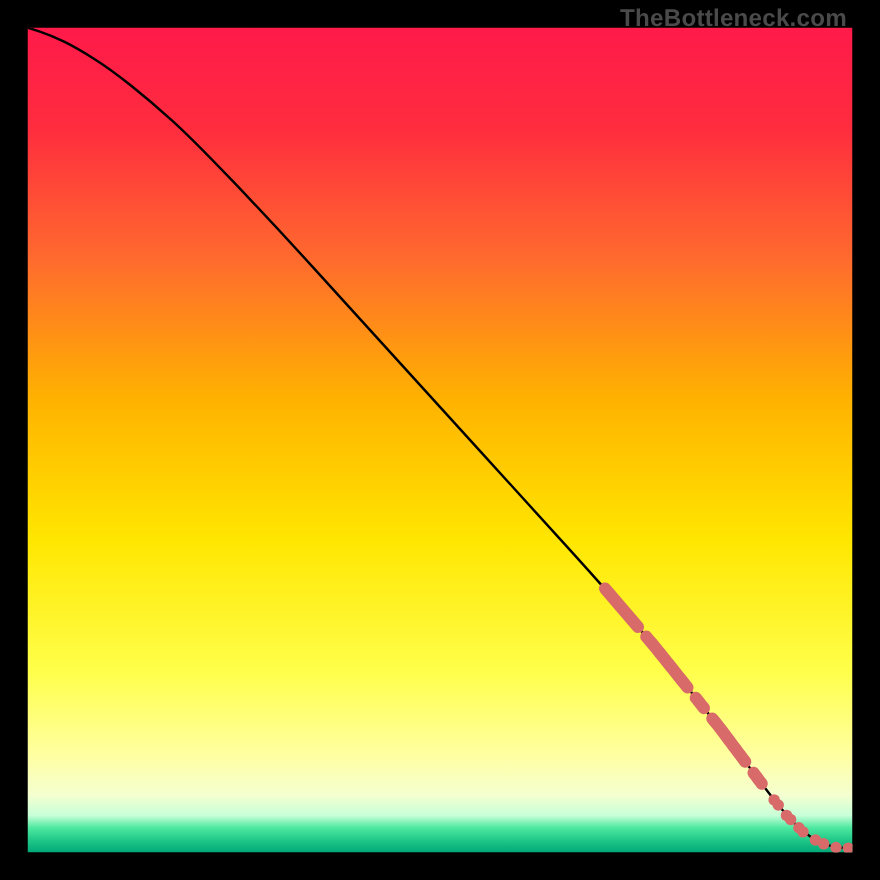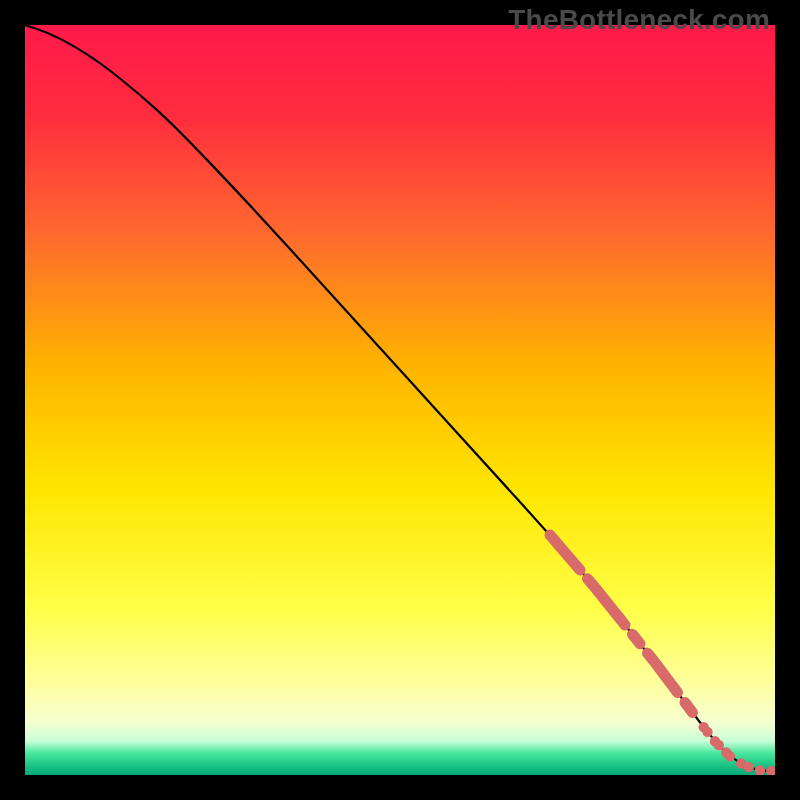--- a/index.html
+++ b/index.html
@@ -17,21 +17,21 @@
     top: 25px;
     width: 750px;
     height: 750px;
     background: #000;
   }
   .watermark {
     position: absolute;
     top: 4px;
     right: 30px;
     color: #4a4a4a;
-    font-size: 28px;
+    font-size: 22px;
     font-weight: 600;
     letter-spacing: 0.2px;
     z-index: 5;
   }
   svg {
     position: absolute;
     left: 25px;
     top: 25px;
   }
 </style>

